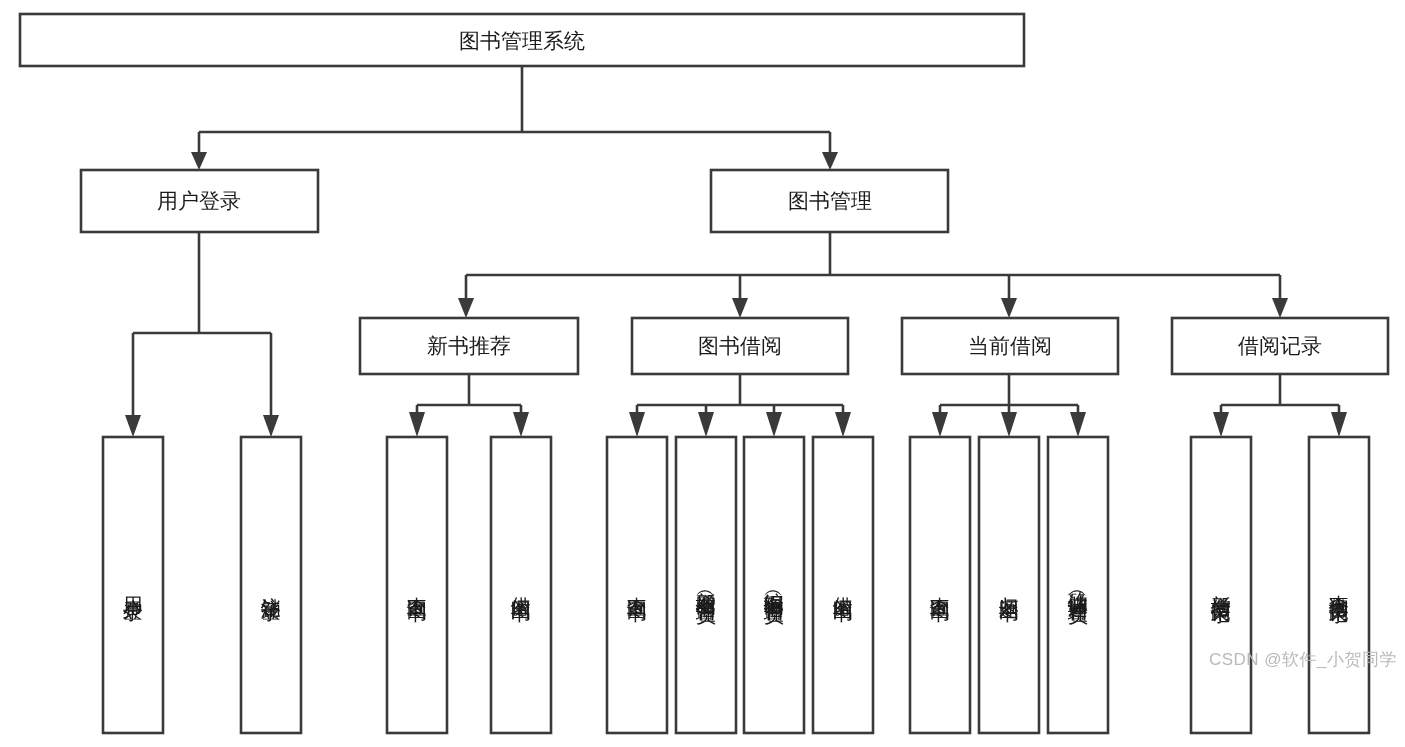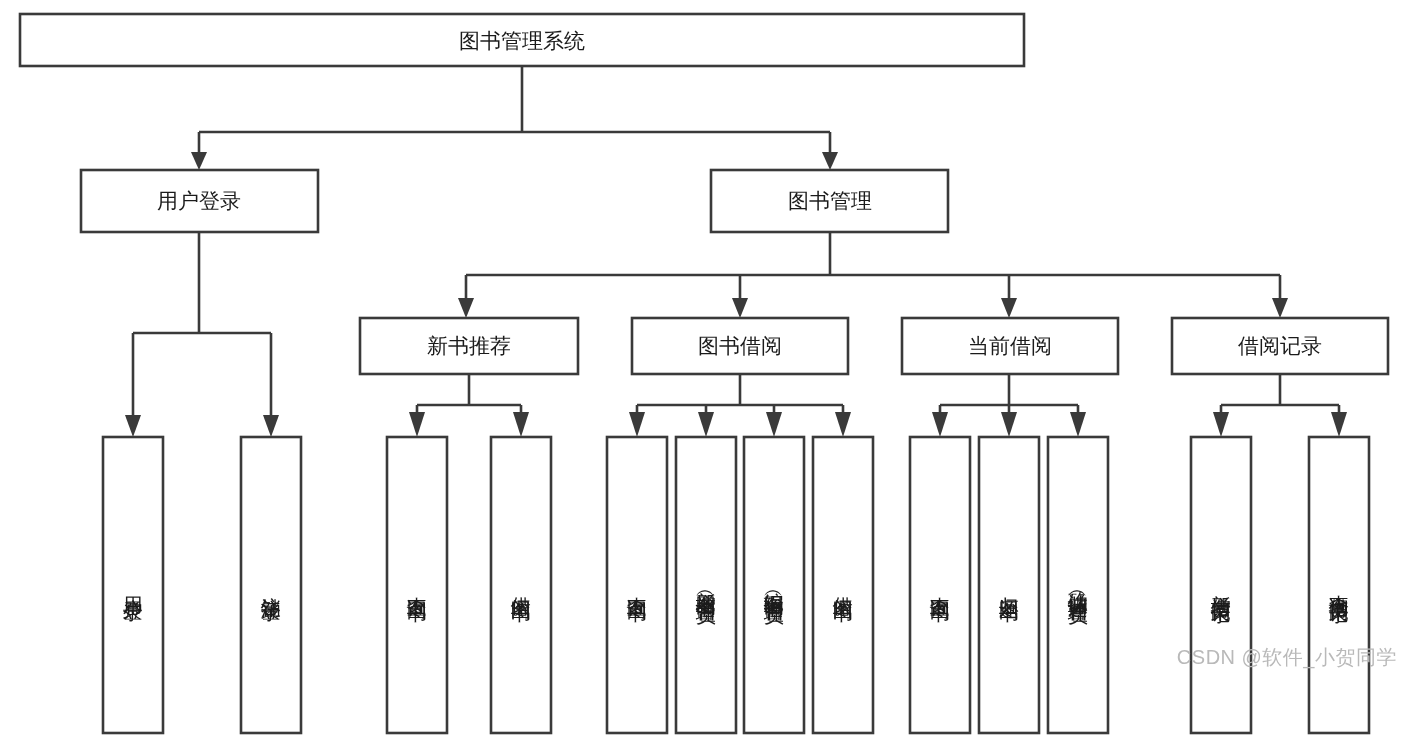--- a/index.html
+++ b/index.html
@@ -71,21 +71,21 @@
     letter-spacing: 2px;
     color: #1b1b1b;
     white-space: nowrap;
     text-align: center;
   }
   .watermark {
     position: absolute;
     right: 8px;
     bottom: 4px;
     font-family: "Liberation Sans", "DejaVu Sans", sans-serif;
-    font-size: 20px;
+    font-size: 17px;
     color: #b9b9b9;
     letter-spacing: 0.5px;
     user-select: none;
     white-space: nowrap;
   }
 </style>
 </head>
 <body>
 
 <div id="diagram-root">

